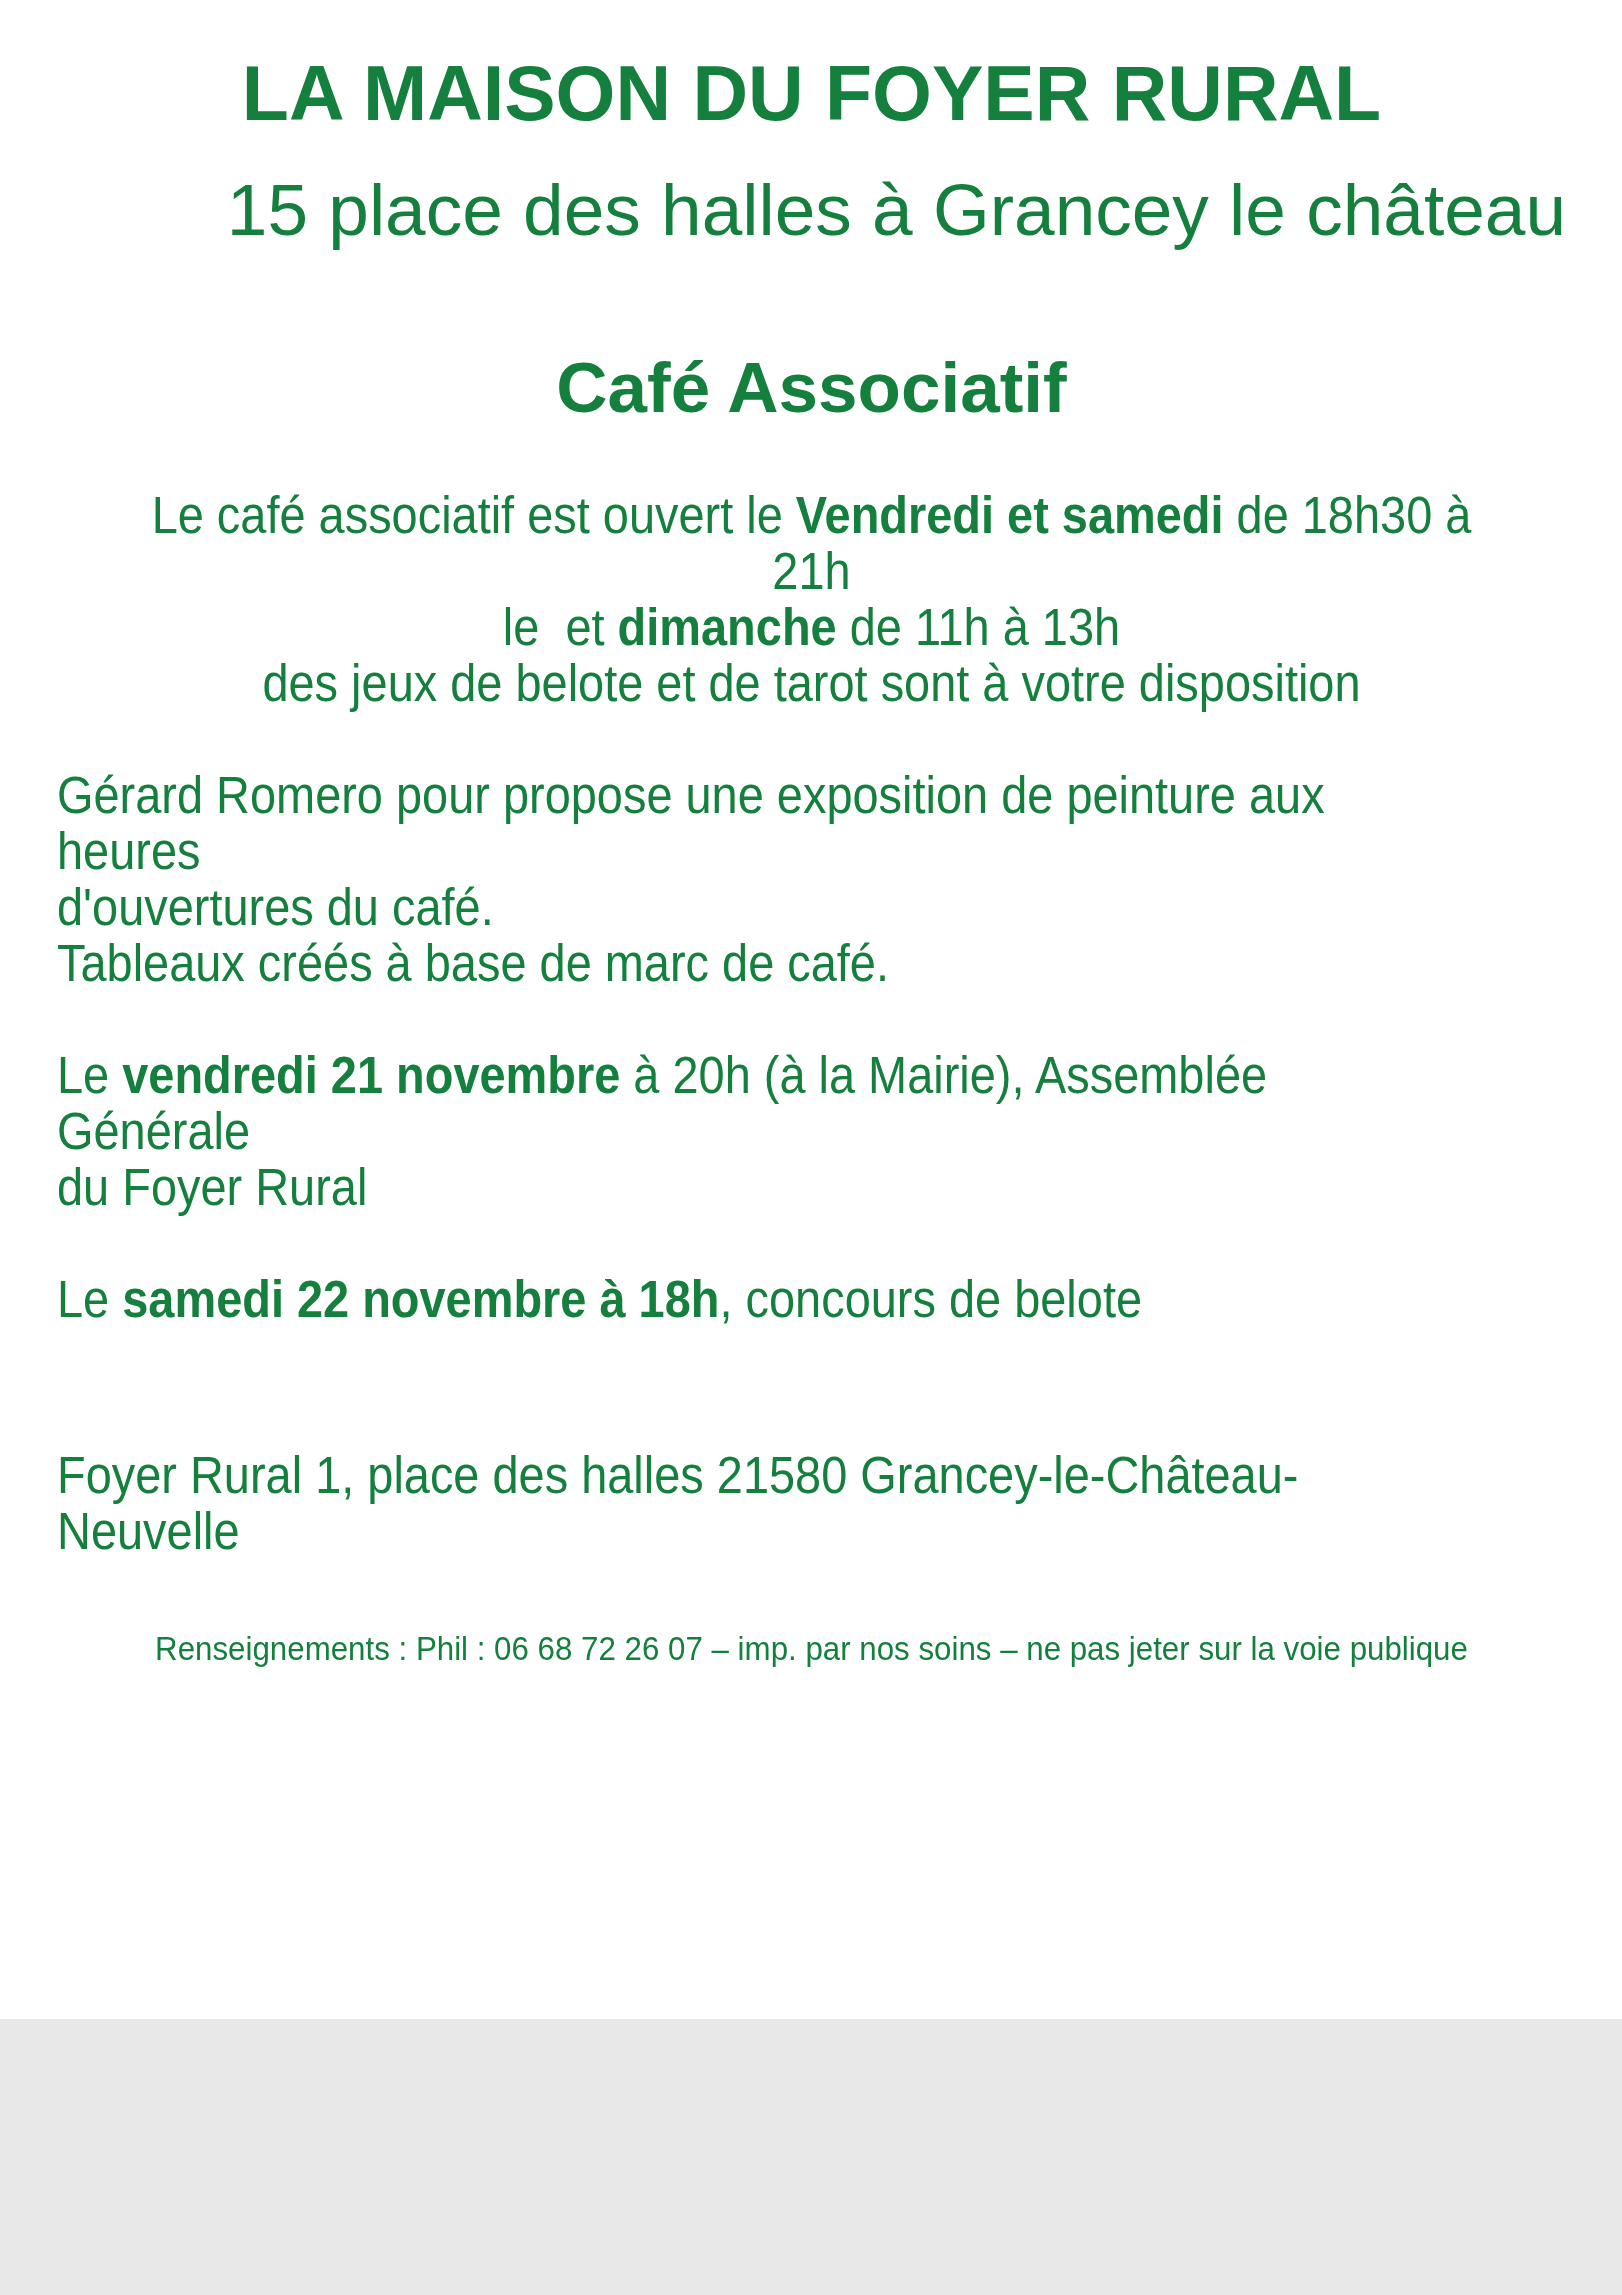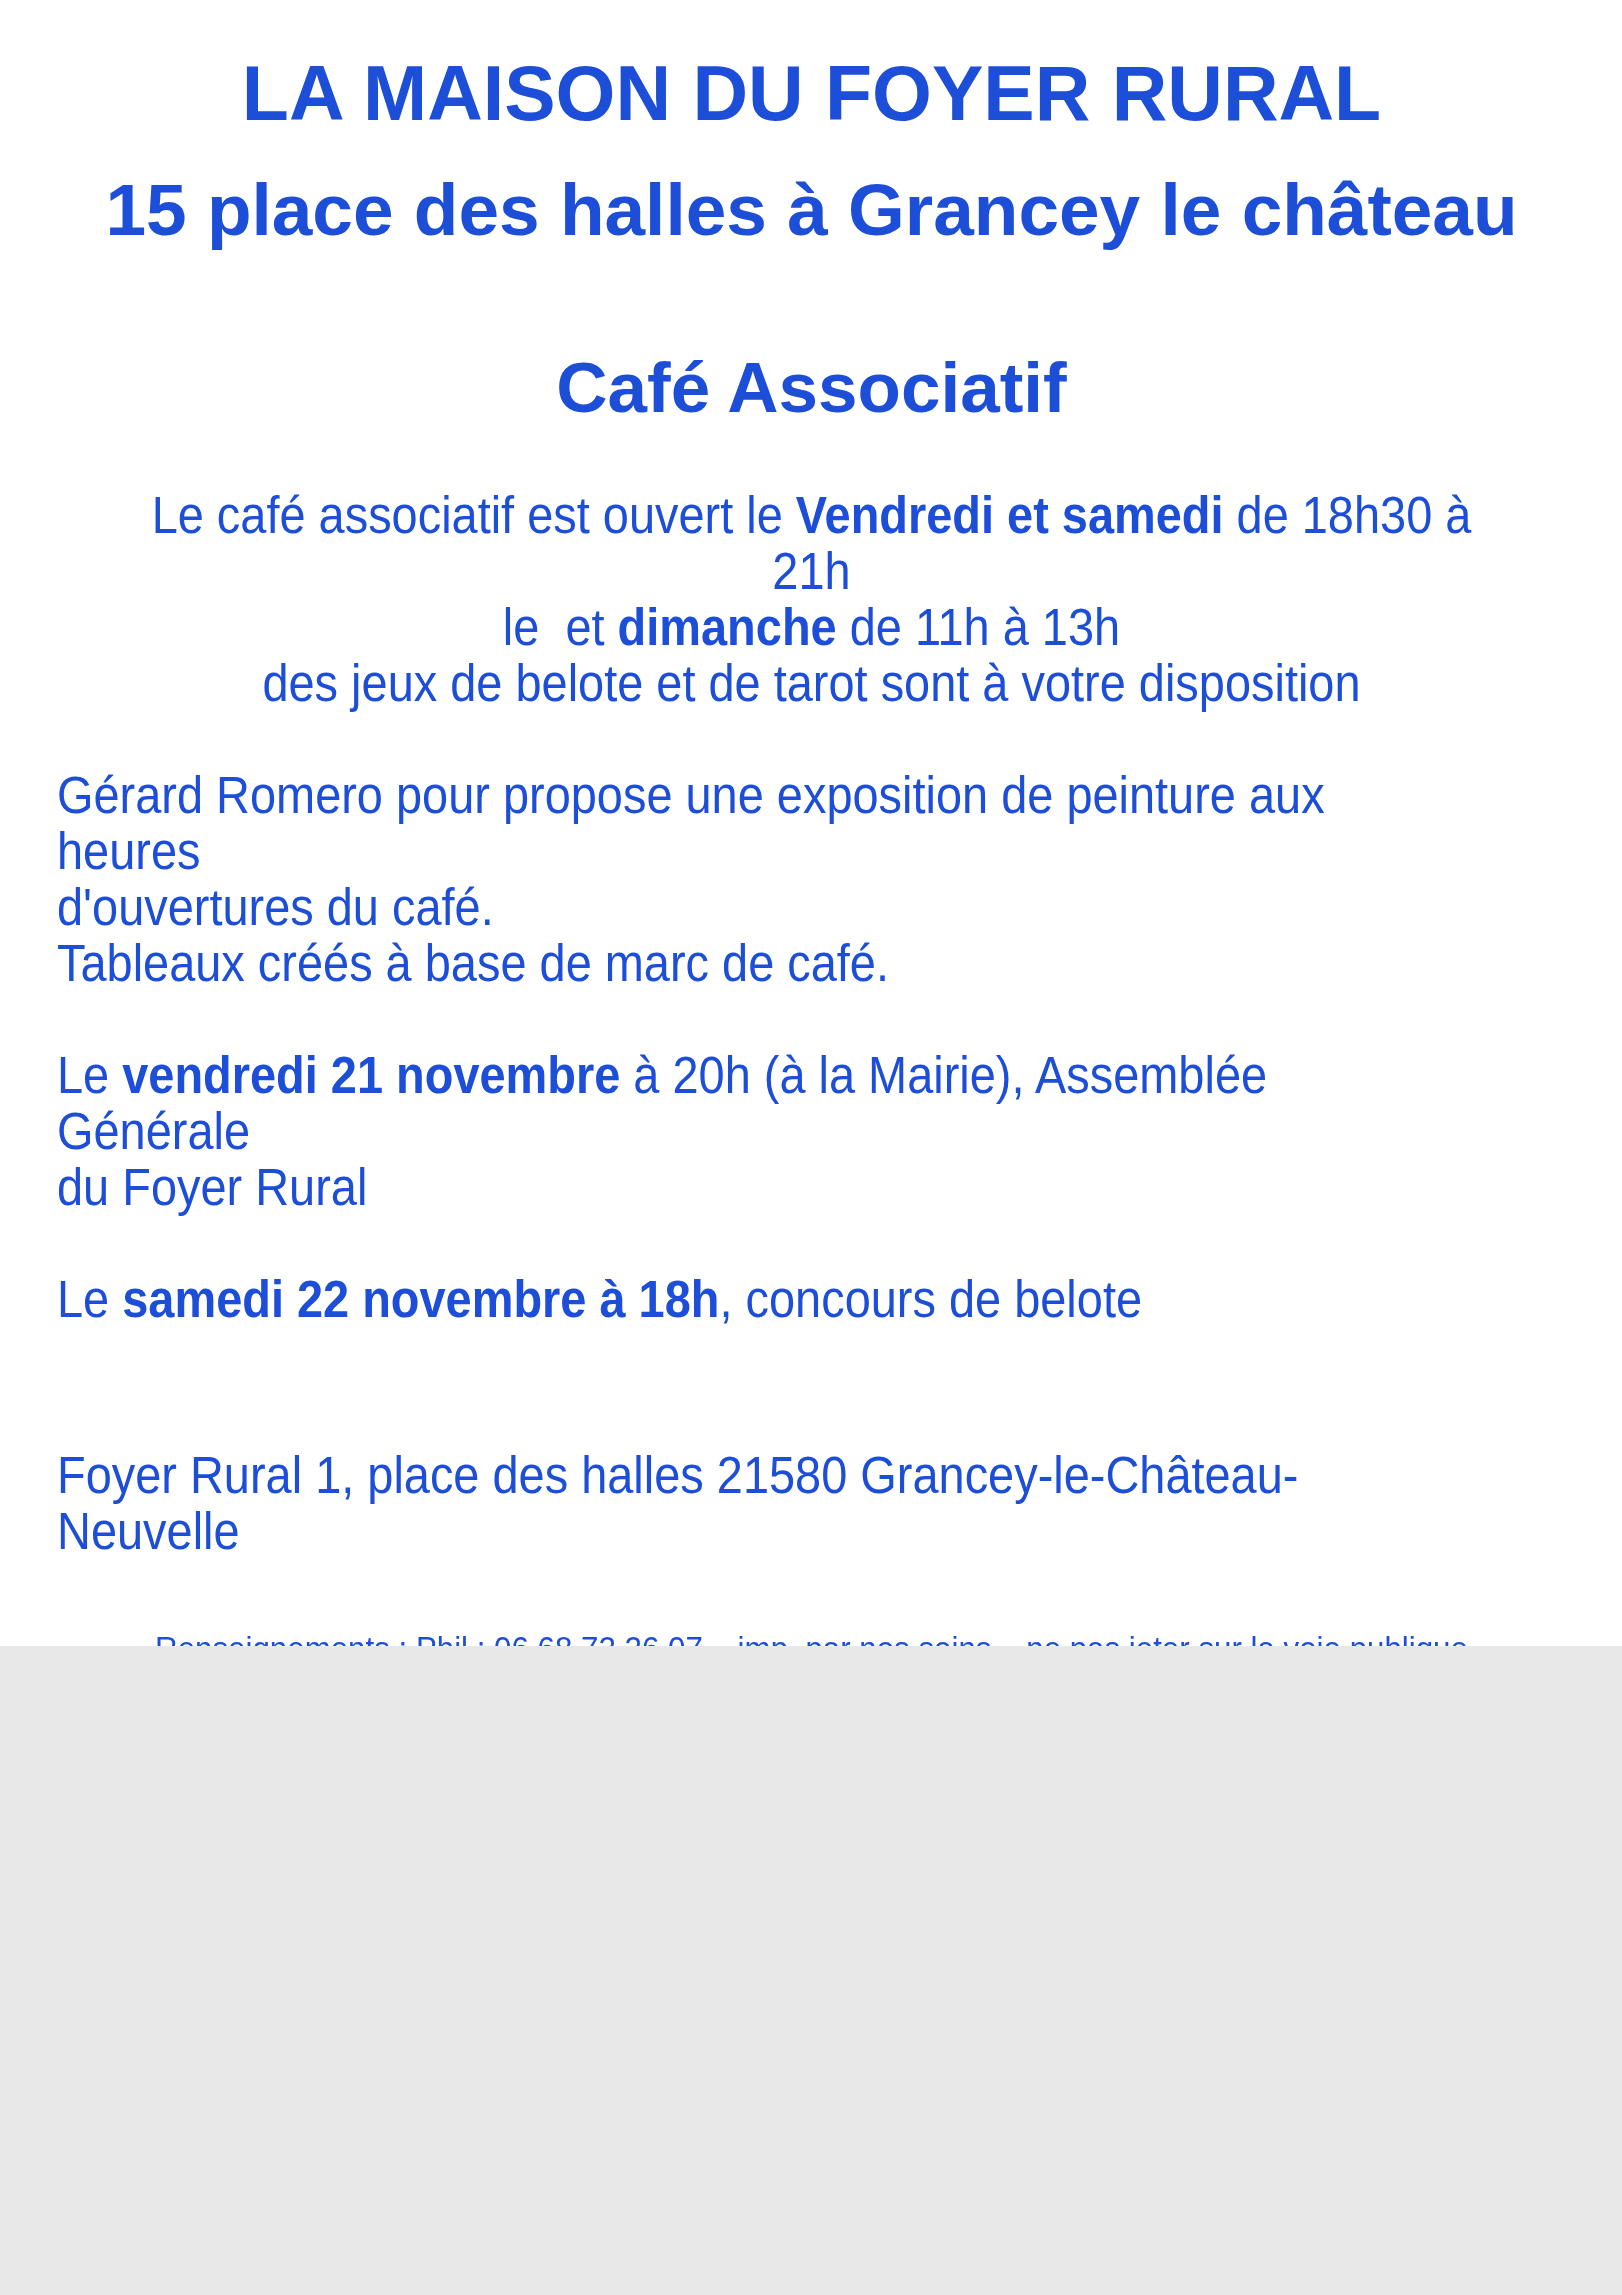--- a/index.html
+++ b/index.html
@@ -1,41 +1,41 @@
 <!DOCTYPE html>
 <html style="font-size:12.2px"><head>
 <meta charset="utf-8">
 <style>
   html, body { margin: 0; padding: 0; background: #e8e8e8; }
   .page {
     position: relative;
     width: 1623px;
-    height: 1646px;
+    height: 2019px;
     margin: 0 auto;
     background: #ffffff;
-    color: #1d4ed8;
+    color: #15803d;
     font-family: "Liberation Sans", "DejaVu Sans", sans-serif;
     box-sizing: border-box;
     padding: 0 57px;
     overflow: hidden;
   }
   .t1 {
     margin: 49px 0 0 0;
     font-size: 77px;
     line-height: 88px;
     font-weight: bold;
     text-align: center;
     white-space: pre-wrap;
   }
   .t2 {
     margin: 31px 0 0 0;
     font-size: 73px;
     line-height: 84px;
-    font-weight: bold;
-    text-align: center;
+    font-weight: normal;
+    text-align: right;
     white-space: pre-wrap;
   }
   .t3 {
     margin: 92px 0 0 0;
     font-size: 71px;
     line-height: 88px;
     font-weight: bold;
     text-align: center;
     white-space: pre-wrap;
   }

